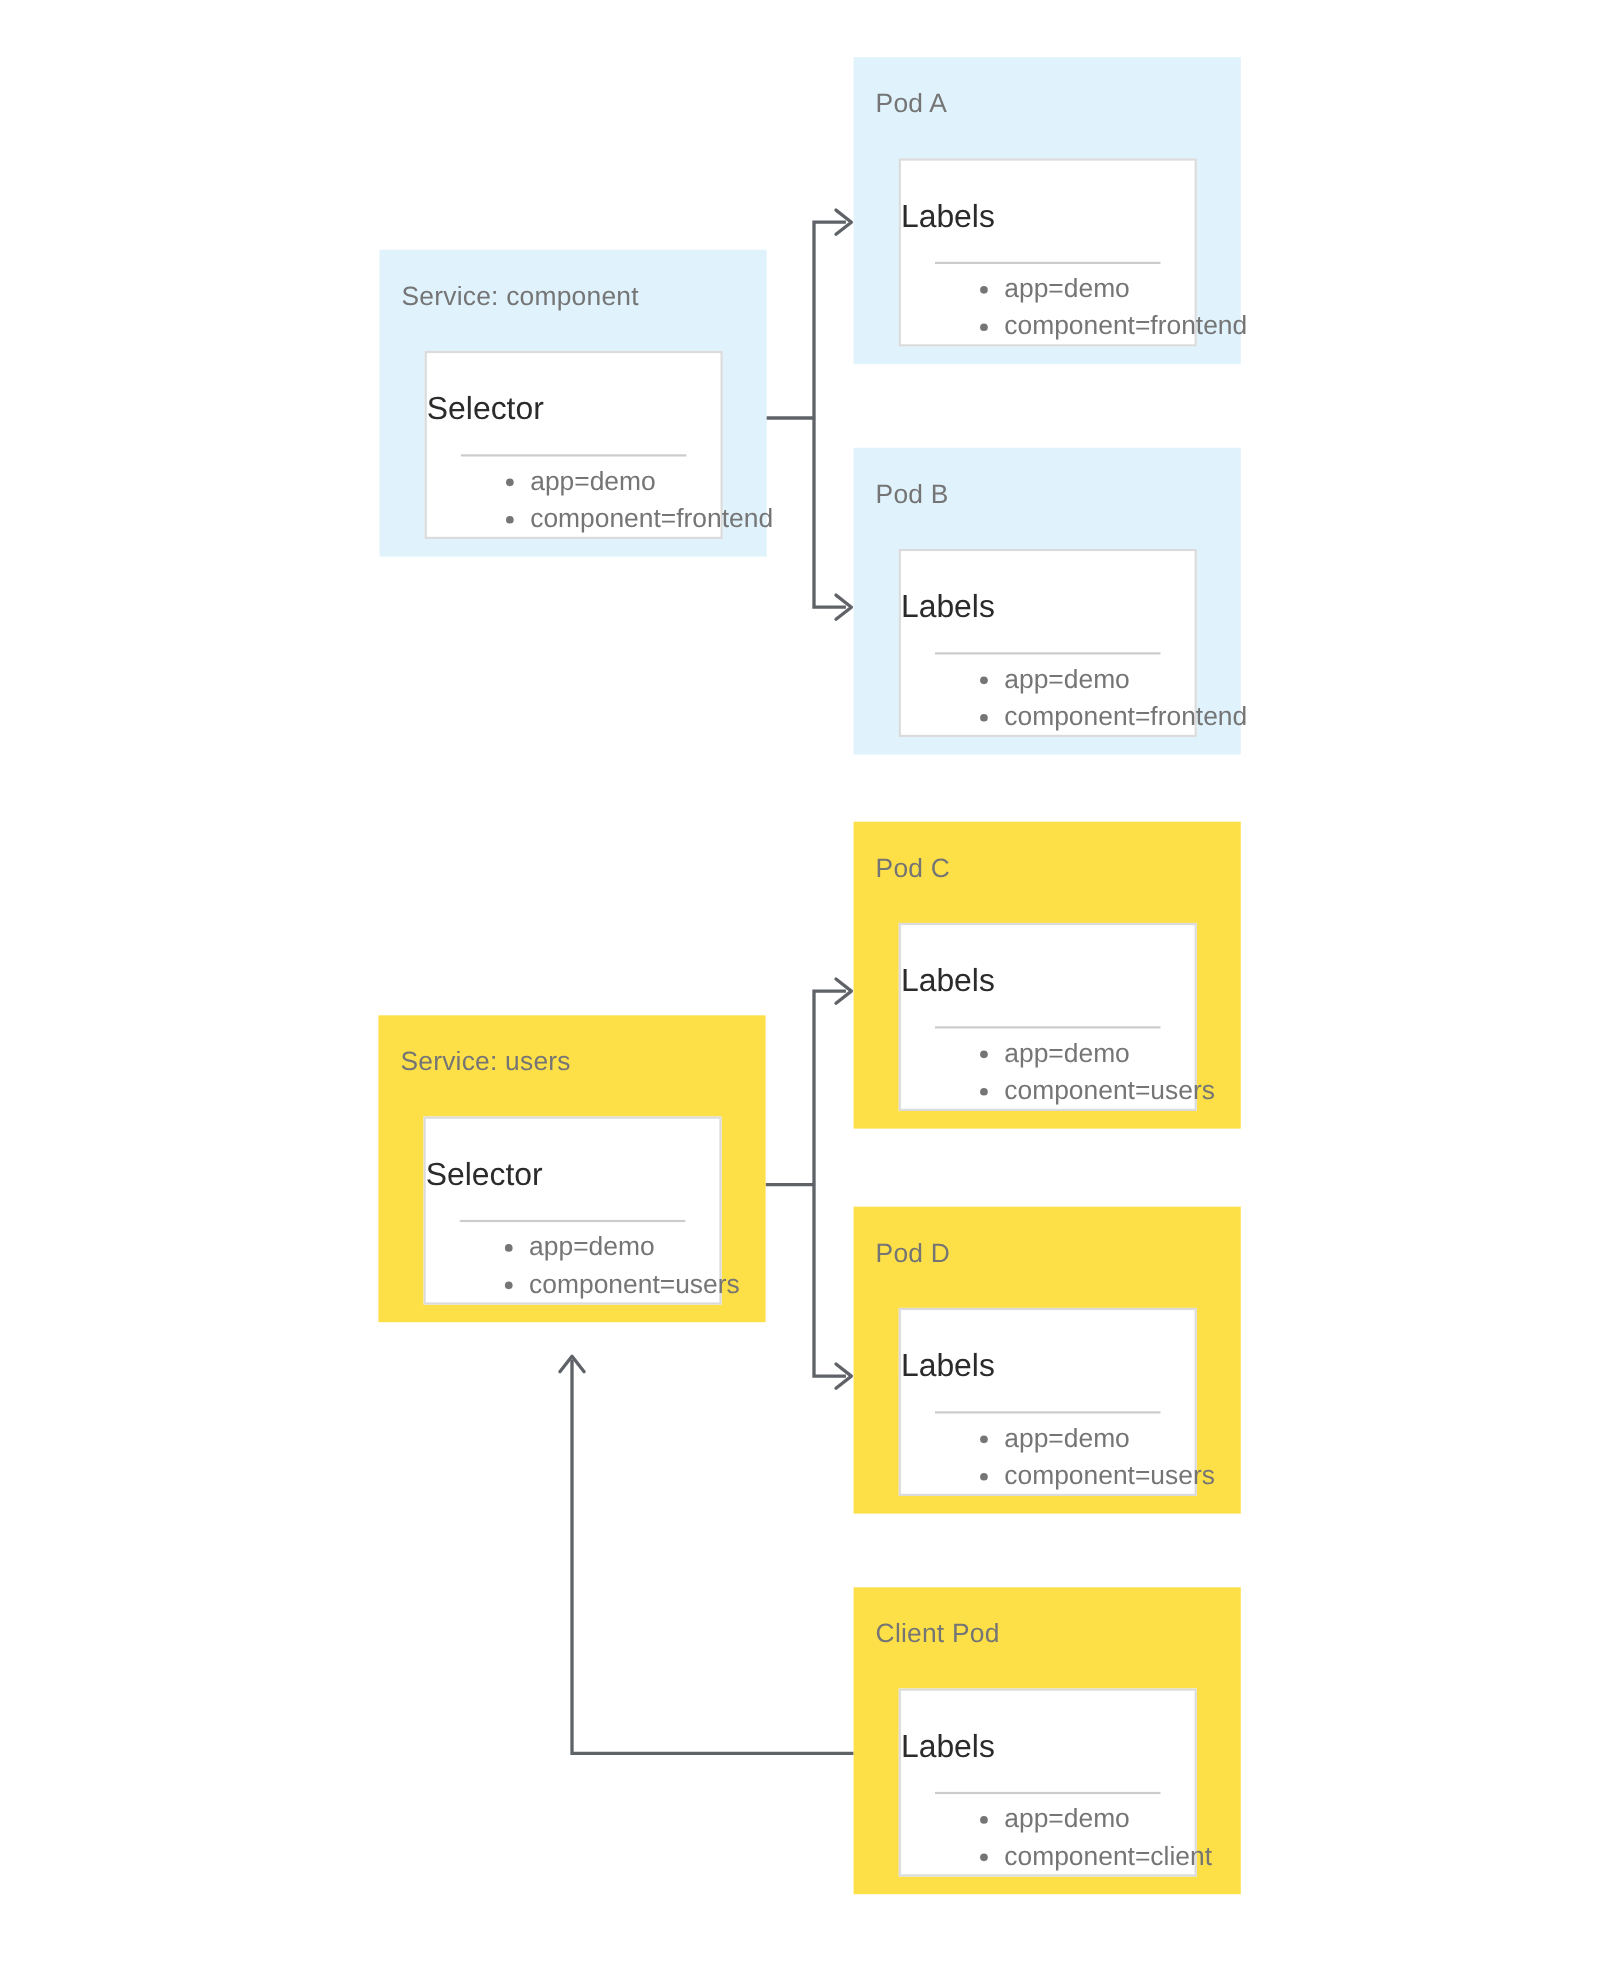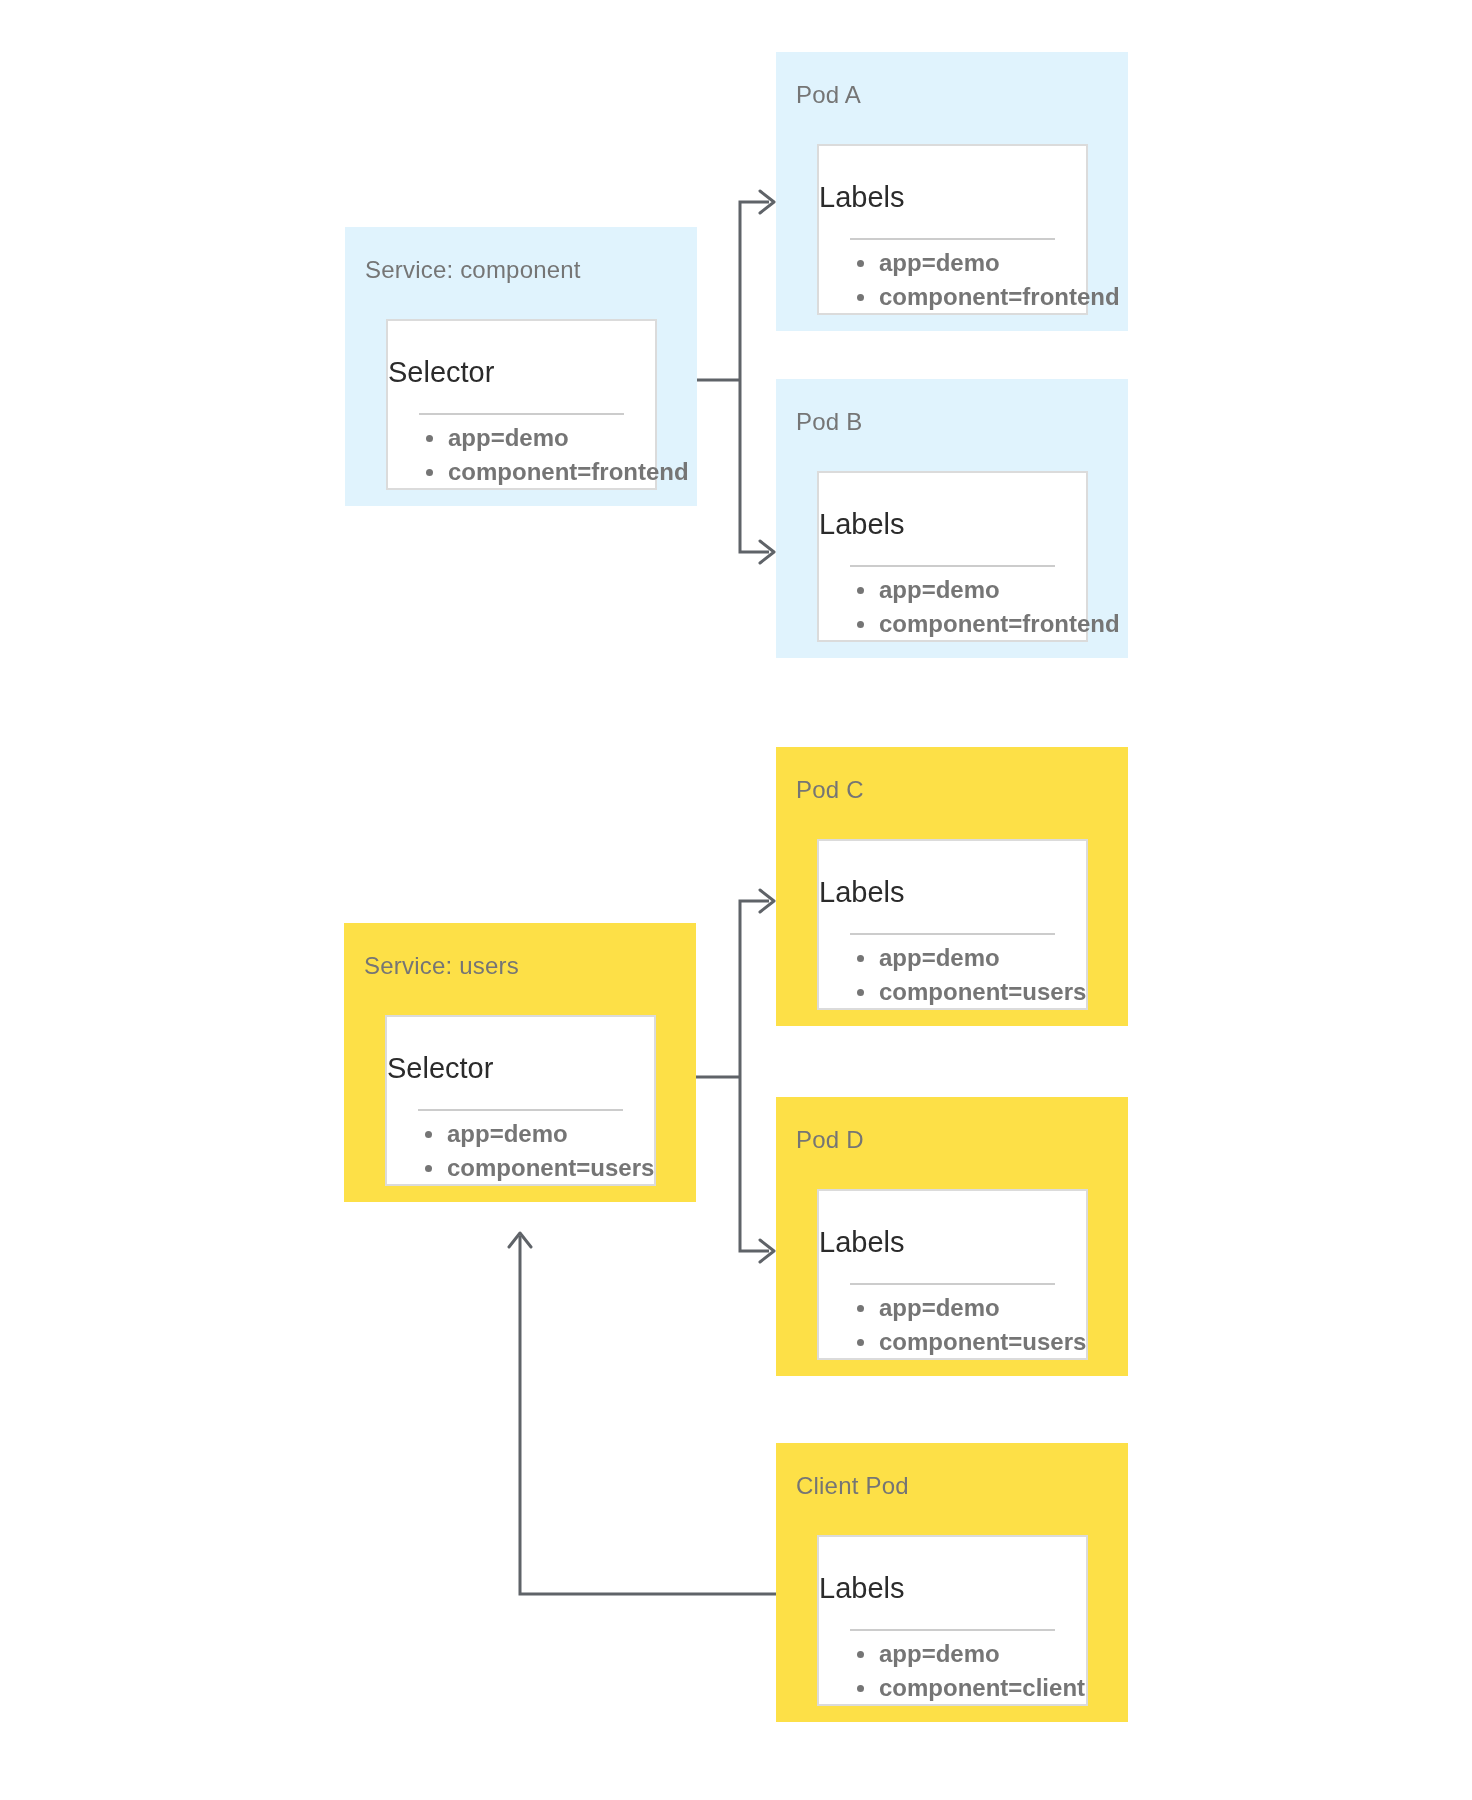--- a/index.html
+++ b/index.html
@@ -40,23 +40,22 @@
     line-height:34px;
     color:#2b2b2b;
   }
   .card-divider{
     margin:24px 31px 0 31px;
     border-top:2px solid #cccccc;
     height:0;
   }
   .card-list{
     margin:6px 1px 0 0;
-    padding:0 0 0 38px;
+    padding:0 0 0 72px;
     list-style:none;
-    font-weight:bold;
   }
   .card-list li{
     position:relative;
     padding-left:22px;
     font-size:24px;
     line-height:34px;
     color:#757575;
     white-space:nowrap;
   }
   .card-list li::before{
@@ -124,21 +123,21 @@
     <div class="card">
       <div class="card-heading">Labels</div>
       <div class="card-divider"></div>
       <ul class="card-list">
         <li>app=demo</li>
         <li>component=frontend</li>
       </ul>
     </div>
   </div>
 
-  <div class="box blue" style="left:776px;top:379px;">
+  <div class="box blue" style="left:776px;top:407px;">
     <div class="box-title">Pod B</div>
     <div class="card">
       <div class="card-heading">Labels</div>
       <div class="card-divider"></div>
       <ul class="card-list">
         <li>app=demo</li>
         <li>component=frontend</li>
       </ul>
     </div>
   </div>

